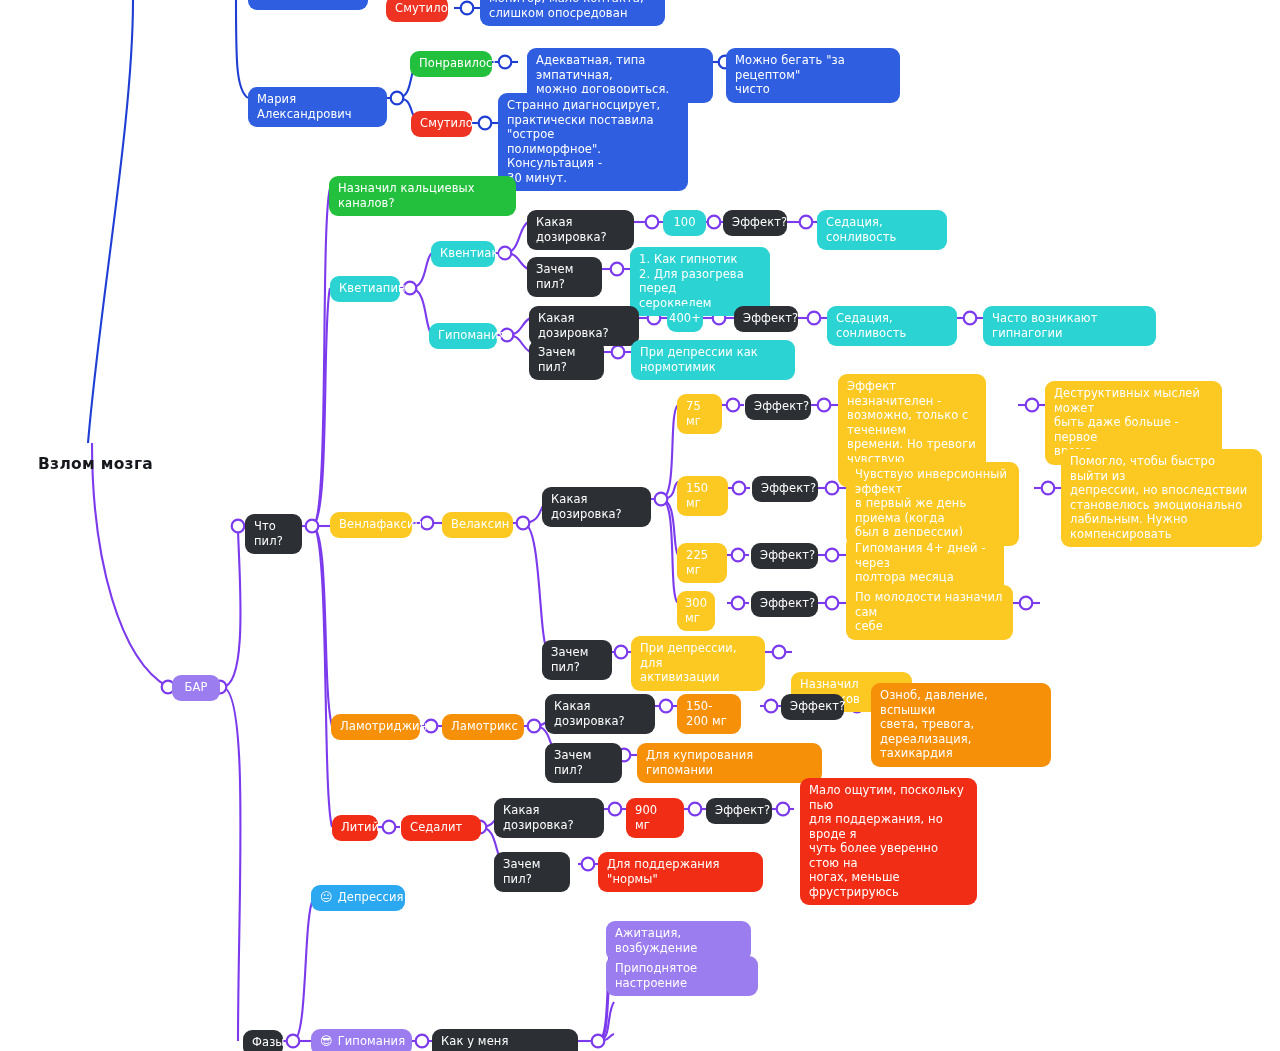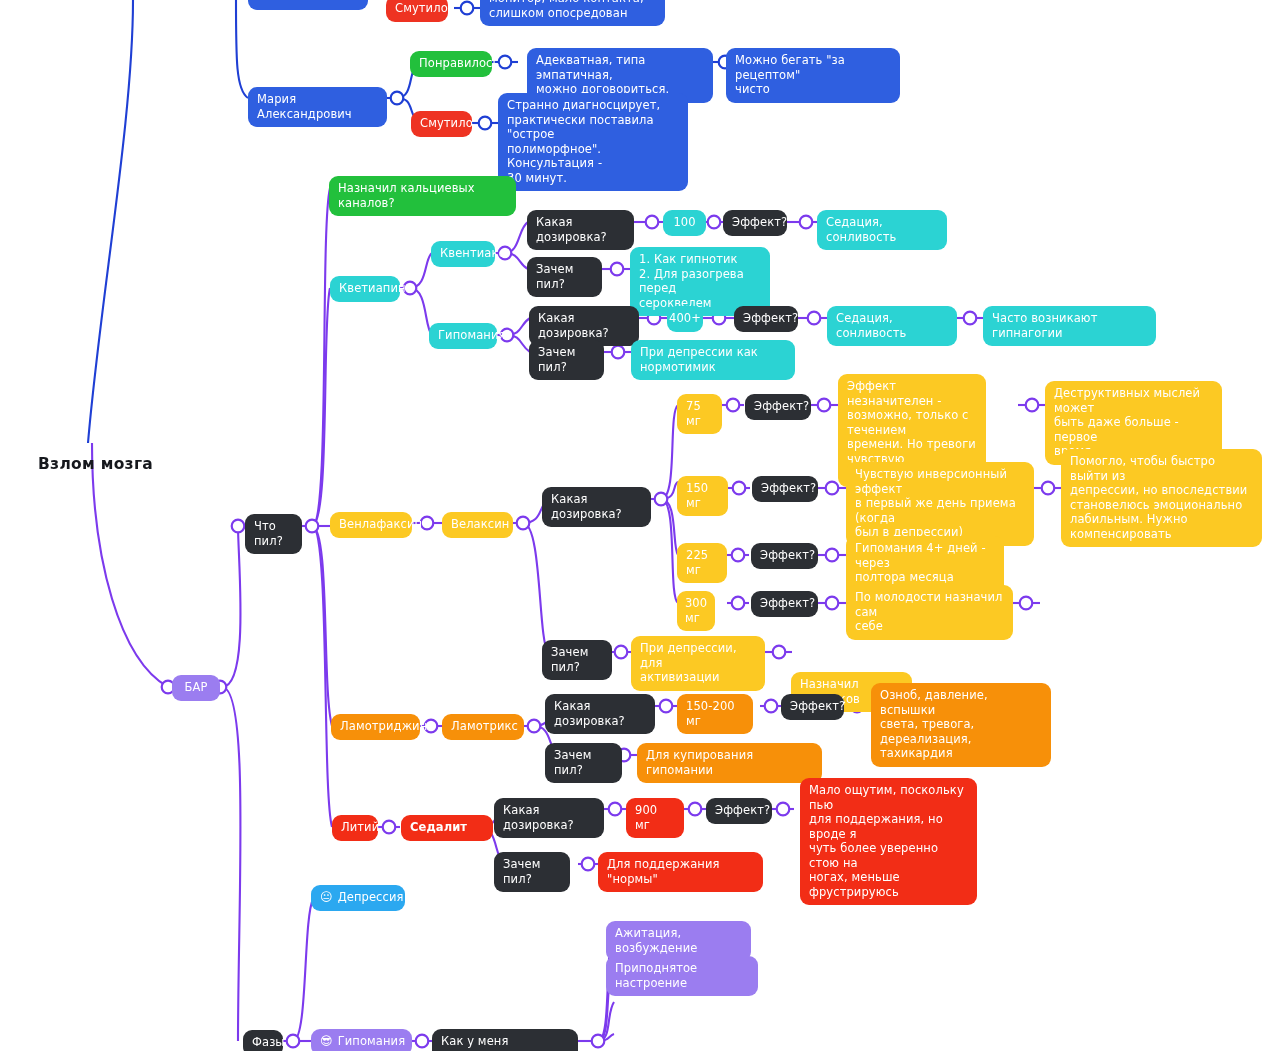--- a/index.html
+++ b/index.html
@@ -284,21 +284,21 @@
   <div class="node yellow" style="left:838px;top:374px;width:148px;align-items:flex-start;">Эффект незначителен -
 возможно, только с течением
 времени. Но тревоги чувствую
 меньше.</div>
   <div class="node yellow" style="left:1045px;top:381px;width:177px;align-items:flex-start;">Деструктивных мыслей может
 быть даже больше - первое
 время</div>
 
   <div class="node yellow" style="left:677px;top:476px;width:51px;justify-content:center;">150 мг</div>
   <div class="node dark" style="left:752px;top:476px;width:66px;">Эффект?</div>
-  <div class="node yellow" style="left:846px;top:462px;width:188px;align-items:flex-start;">Чувствую инверсионный эффект
+  <div class="node yellow" style="left:846px;top:462px;width:173px;align-items:flex-start;">Чувствую инверсионный эффект
 в первый же день приема (когда
 был в депрессии)</div>
   <div class="node yellow" style="left:1061px;top:449px;width:201px;align-items:flex-start;">Помогло, чтобы быстро выйти из
 депрессии, но впоследствии
 становелюсь эмоционально
 лабильным. Нужно
 компенсировать</div>
 
   <div class="node yellow" style="left:677px;top:543px;width:50px;justify-content:center;">225 мг</div>
   <div class="node dark" style="left:751px;top:543px;width:67px;">Эффект?</div>
@@ -311,30 +311,30 @@
 себе</div>
 
   <div class="node dark" style="left:542px;top:640px;width:70px;">Зачем пил?</div>
   <div class="node yellow" style="left:631px;top:636px;width:134px;align-items:flex-start;">При депрессии, для
 активизации</div>
   <div class="node yellow" style="left:791px;top:672px;width:121px;">Назначил Семенков</div>
 
   <div class="node orange" style="left:331px;top:714px;width:89px;">Ламотриджин</div>
   <div class="node orange" style="left:442px;top:714px;width:82px;">Ламотрикс</div>
   <div class="node dark" style="left:545px;top:694px;width:110px;">Какая дозировка?</div>
-  <div class="node orange" style="left:677px;top:694px;width:76px;justify-content:center;">150-200 мг</div>
+  <div class="node orange" style="left:677px;top:694px;width:64px;justify-content:center;">150-200 мг</div>
   <div class="node dark" style="left:781px;top:694px;width:63px;">Эффект?</div>
   <div class="node orange" style="left:871px;top:683px;width:180px;align-items:flex-start;">Озноб, давление, вспышки
 света, тревога, дереализация,
 тахикардия</div>
   <div class="node dark" style="left:545px;top:743px;width:77px;">Зачем пил?</div>
   <div class="node orange" style="left:637px;top:743px;width:185px;">Для купирования гипомании</div>
 
   <div class="node litered" style="left:332px;top:815px;width:46px;">Литий</div>
-  <div class="node litered" style="left:401px;top:815px;width:92px;font-weight:bold;">Седалит</div>
+  <div class="node litered" style="left:401px;top:815px;width:80px;">Седалит</div>
   <div class="node dark" style="left:494px;top:798px;width:110px;">Какая дозировка?</div>
   <div class="node litered" style="left:626px;top:798px;width:58px;justify-content:center;">900 мг</div>
   <div class="node dark" style="left:706px;top:798px;width:66px;">Эффект?</div>
   <div class="node litered" style="left:800px;top:778px;width:177px;align-items:flex-start;">Мало ощутим, поскольку пью
 для поддержания, но вроде я
 чуть более уверенно стою на
 ногах, меньше фрустрируюсь</div>
   <div class="node dark" style="left:494px;top:852px;width:76px;">Зачем пил?</div>
   <div class="node litered" style="left:598px;top:852px;width:165px;">Для поддержания "нормы"</div>
 

